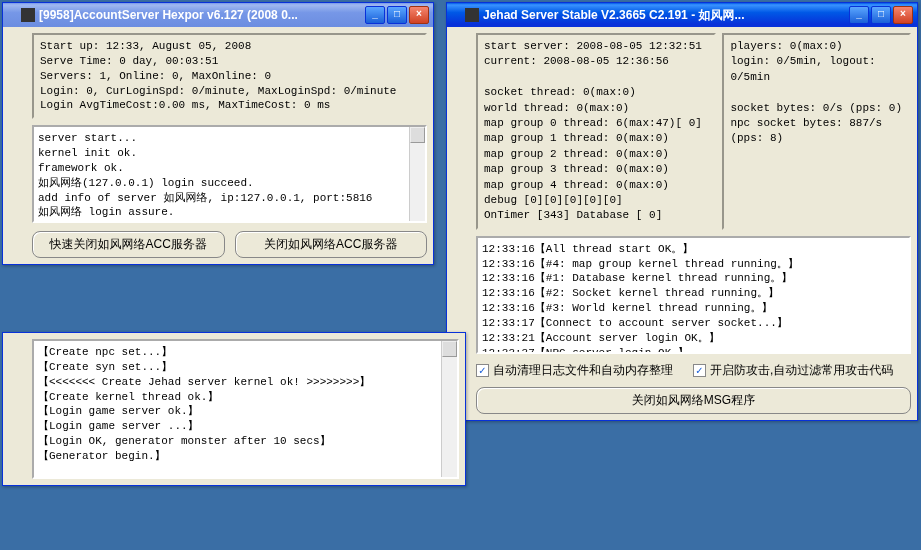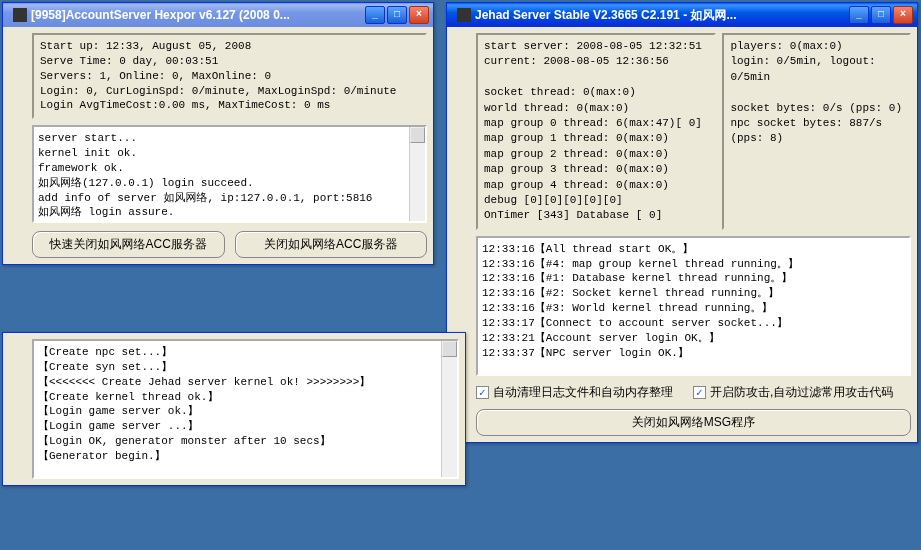--- a/index.html
+++ b/index.html
@@ -17,21 +17,21 @@
       background: #ece9d8;
       border: 1px solid #0831d9;
       box-shadow: 1px 1px 3px rgba(0,0,0,0.3);
     }
     .titlebar {
       background: linear-gradient(to bottom, #0058e6 0%, #3a93ff 8%, #0058e6 40%, #0831d9 88%, #0831d9 100%);
       color: white;
       font-family: "Tahoma", sans-serif;
       font-size: 12px;
       font-weight: bold;
-      padding: 4px 4px 4px 10px;
+      padding: 4px 4px 4px 18px;
       display: flex;
       align-items: center;
       height: 24px;
     }
     .titlebar.inactive {
       background: linear-gradient(to bottom, #7697e7 0%, #a0b9f0 8%, #7697e7 40%, #6b8de0 100%);
     }
     .titlebar-icon {
       width: 14px;
       height: 14px;
@@ -196,21 +196,21 @@
           <div>OnTimer [343] Database [  0]</div>
         </div>
       <div class="stat-col" id="stats-right">
           <div>players:    0(max:0)</div>
           <div>login: 0/5min, logout: 0/5min</div>
           <div>&nbsp;</div>
           <div>socket bytes:   0/s (pps: 0)</div>
           <div>npc socket bytes: 887/s (pps: 8)</div>
         </div>
     </div>
-    <div class="log-panel" id="log2" style="height:140px;">
+    <div class="log-panel" id="log2" style="height:118px;">
         <div>12:33:16【All thread start OK。】</div>
         <div>12:33:16【#4: map group kernel thread running。】</div>
         <div>12:33:16【#1: Database kernel thread running。】</div>
         <div>12:33:16【#2: Socket kernel thread running。】</div>
         <div>12:33:16【#3: World kernel thread running。】</div>
         <div>12:33:17【Connect to account server socket...】</div>
         <div>12:33:21【Account server login OK。】</div>
         <div>12:33:37【NPC server login OK.】</div>
       </div>
     <div class="checkbox-row">

